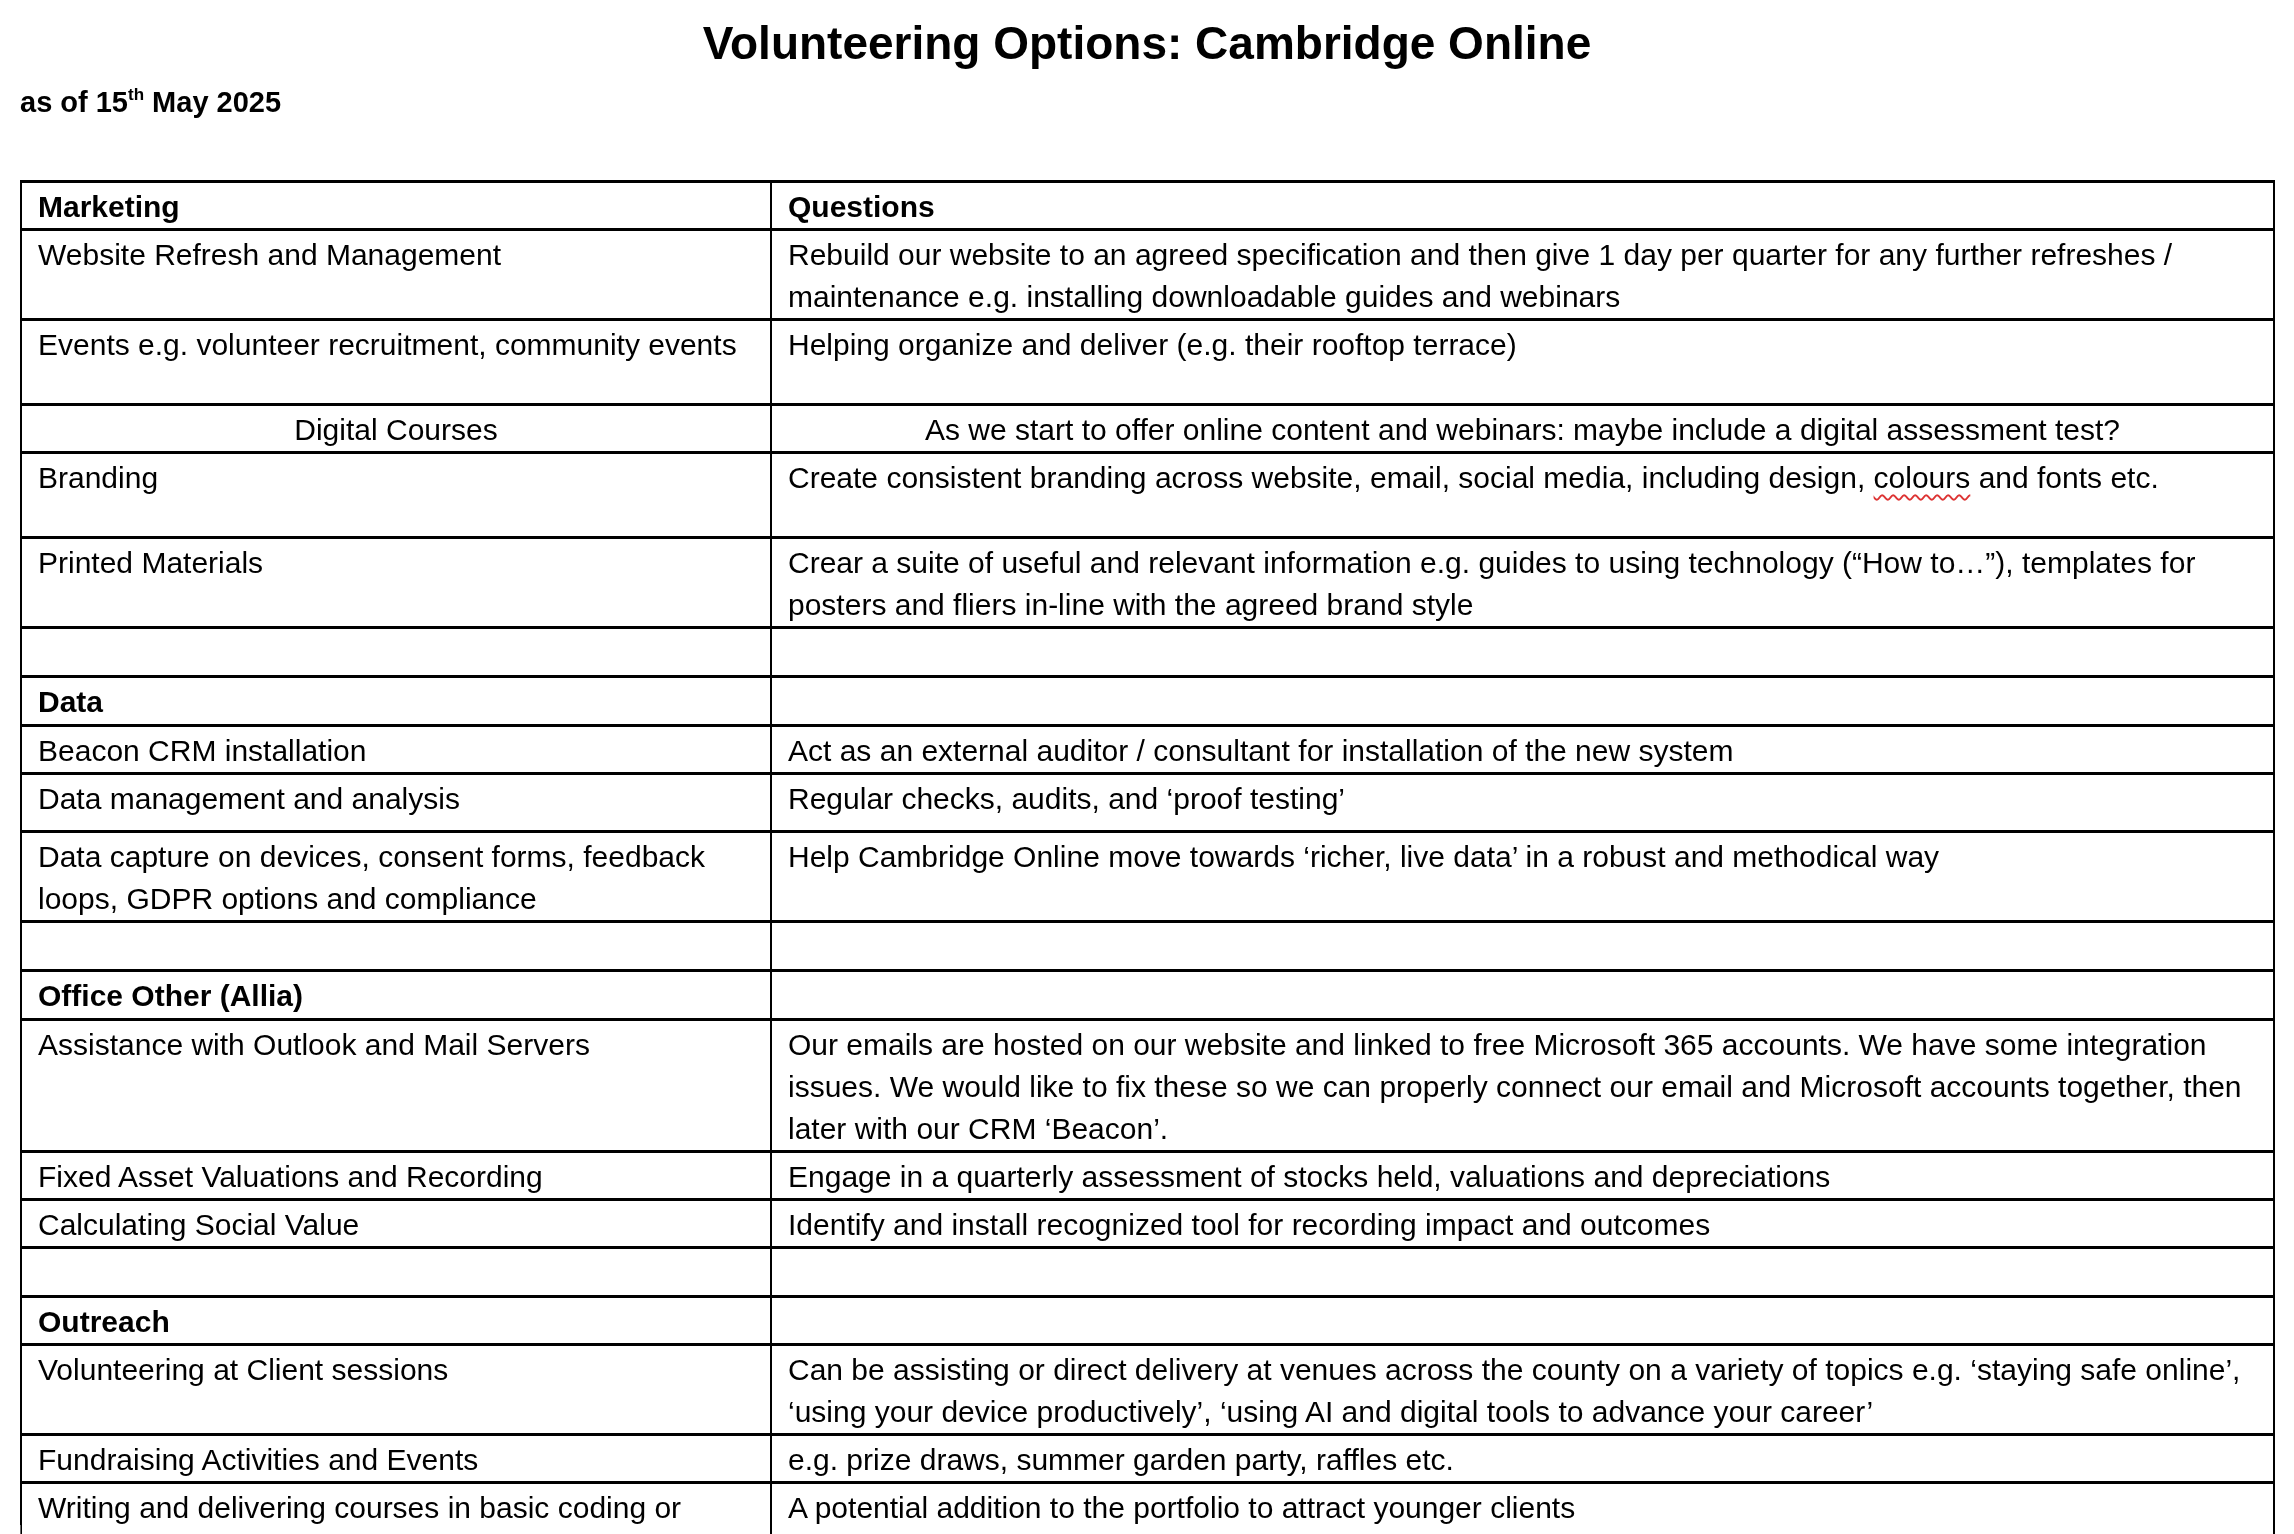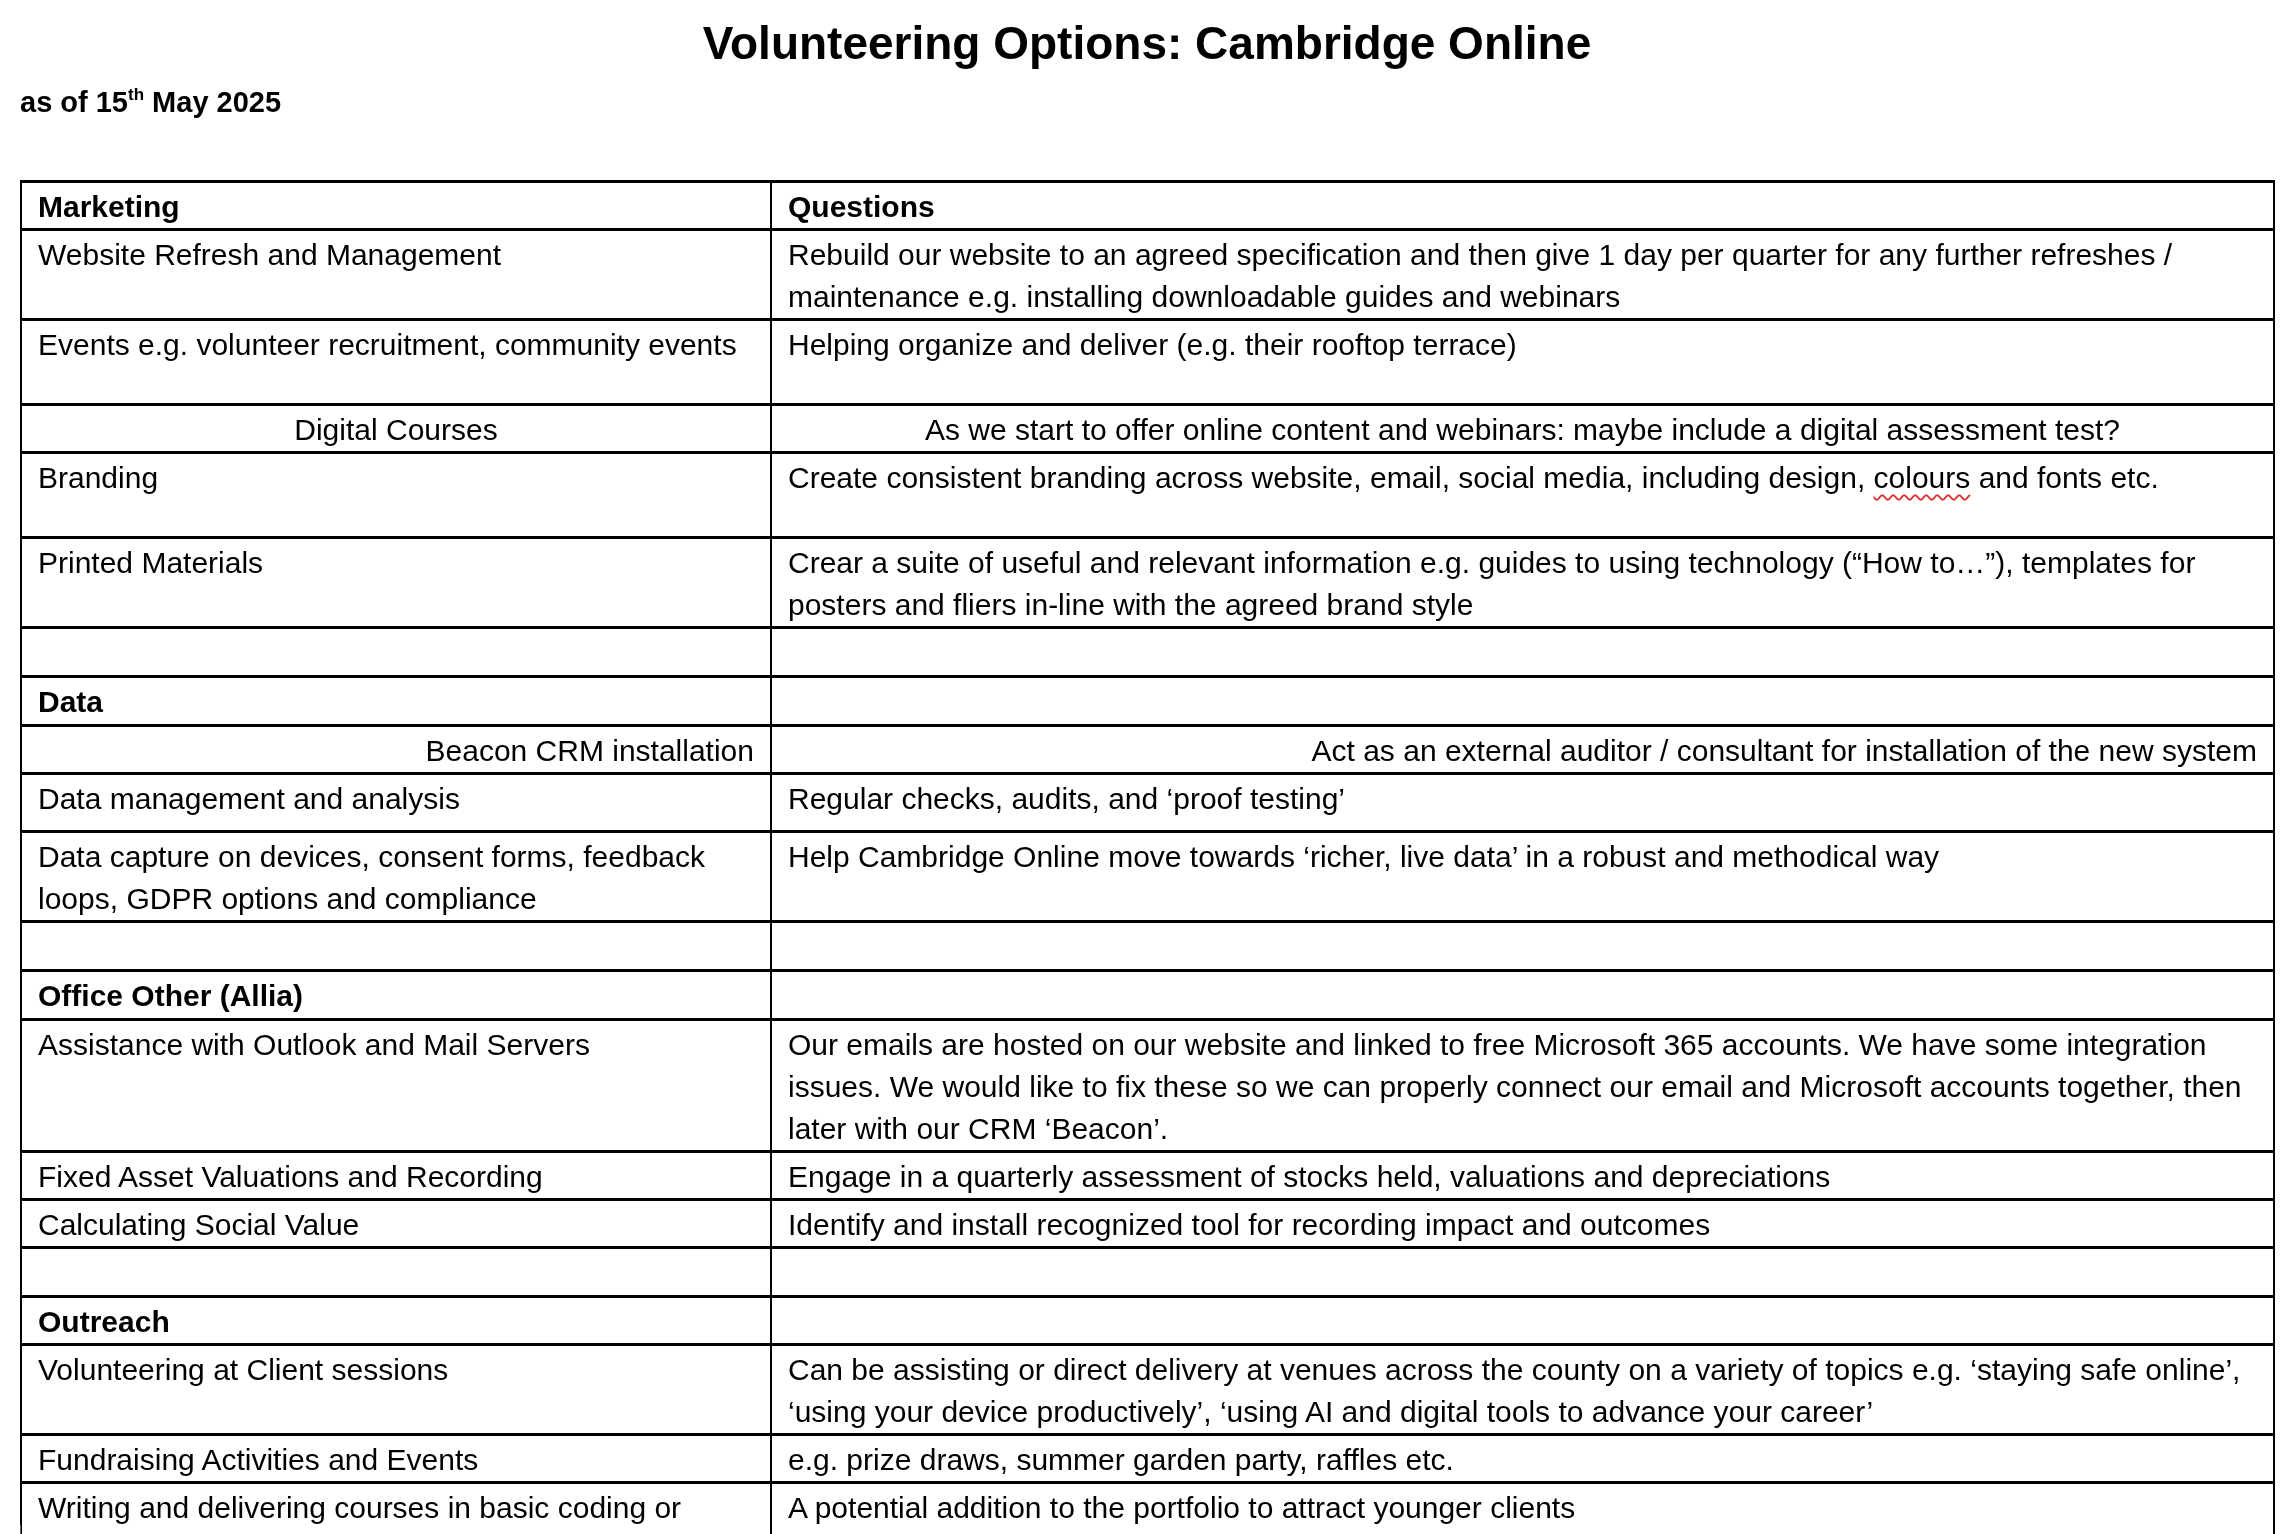--- a/index.html
+++ b/index.html
@@ -54,21 +54,21 @@
         <td class="c2">Crear a suite of useful and relevant information  e.g. guides to using technology (“How to…”), templates for posters and fliers in-line with the agreed brand style</td>
       </tr>
       <tr style="height: 49px;">
         <td class="c1"></td>
         <td class="c2"></td>
       </tr>
       <tr style="height: 49px;">
         <td class="c1 bold">Data</td>
         <td class="c2"></td>
       </tr>
-      <tr style="height: 47px; text-align: right;">
+      <tr style="height: 47px;">
         <td class="c1">Beacon CRM installation</td>
         <td class="c2">Act as an external auditor / consultant for installation of the new system</td>
       </tr>
       <tr style="height: 58px;">
         <td class="c1">Data management and analysis</td>
         <td class="c2">Regular checks, audits, and ‘proof testing’</td>
       </tr>
       <tr style="height: 84px;">
         <td class="c1">Data capture on devices, consent forms, feedback loops, GDPR options and compliance</td>
         <td class="c2">Help Cambridge Online move towards ‘richer, live data’ in a robust and methodical way</td>

